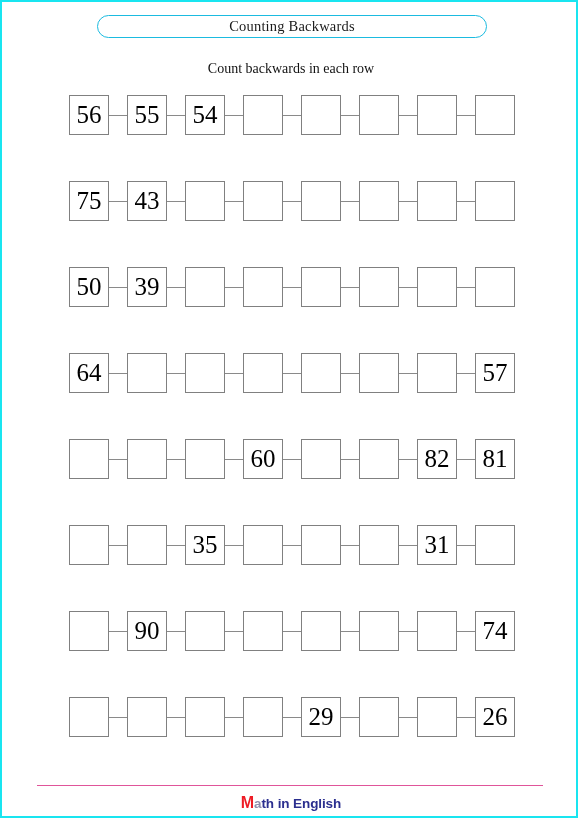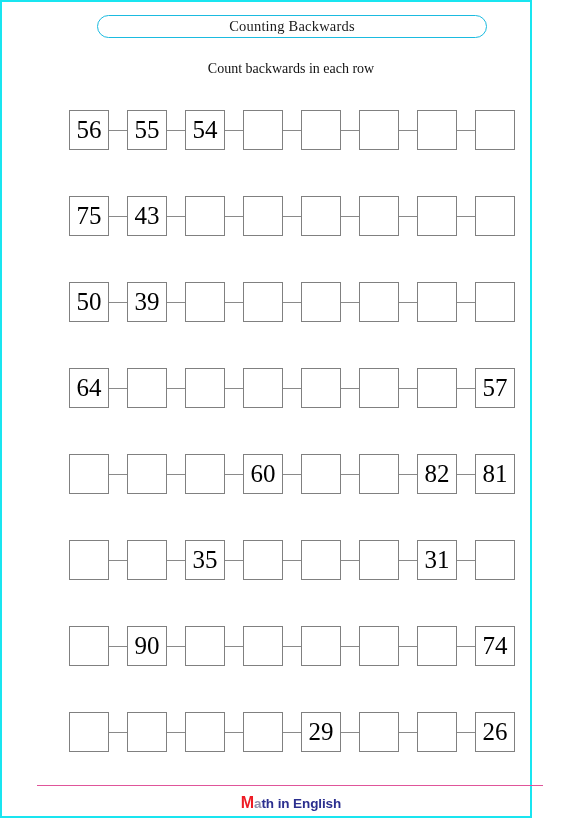--- a/index.html
+++ b/index.html
@@ -9,21 +9,21 @@
   body {
     width: 578px;
     height: 818px;
     background: #ffffff;
     font-family: "Liberation Serif", serif;
     overflow: hidden;
   }
   .page {
     position: relative;
     box-sizing: border-box;
-    width: 532px;
+    width: 578px;
     height: 818px;
     border: 2px solid #19e5f0;
     background: #ffffff;
   }
 
   
   .title-wrap {
     position: absolute;
     left: 95px;
     top: 13px;
@@ -58,21 +58,21 @@
     text-align: center;
     font-family: "Liberation Serif", serif;
     font-size: 14px;
     color: #111111;
   }
 
   
   .rows {
     position: absolute;
     left: 67px;
-    top: 107px;
+    top: 92px;
     width: 446px;
   }
   .row {
     display: flex;
     align-items: center;
     height: 42px;
     margin-bottom: 44px;
   }
   .row:last-child { margin-bottom: 0; }
 

